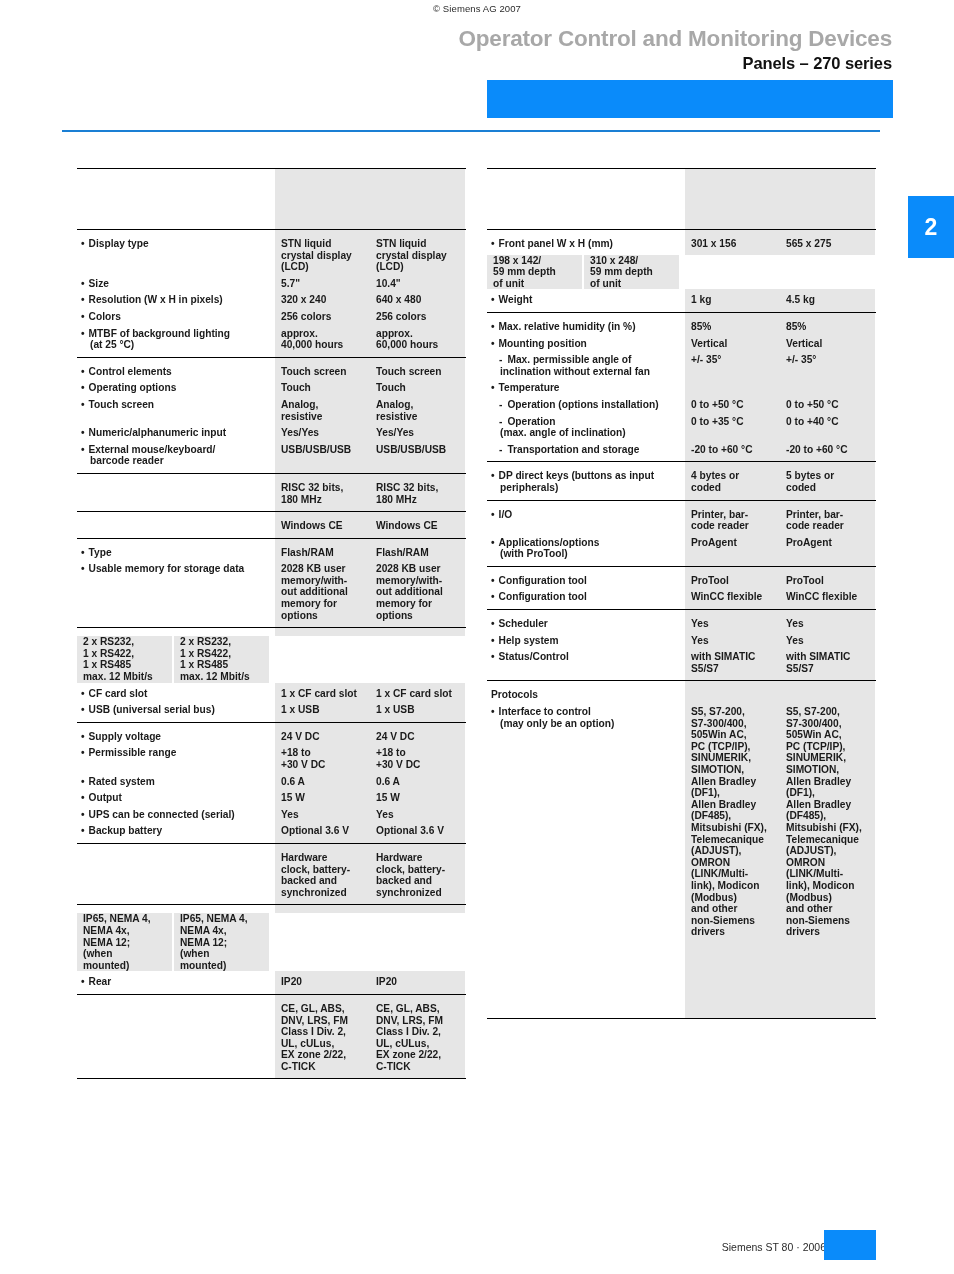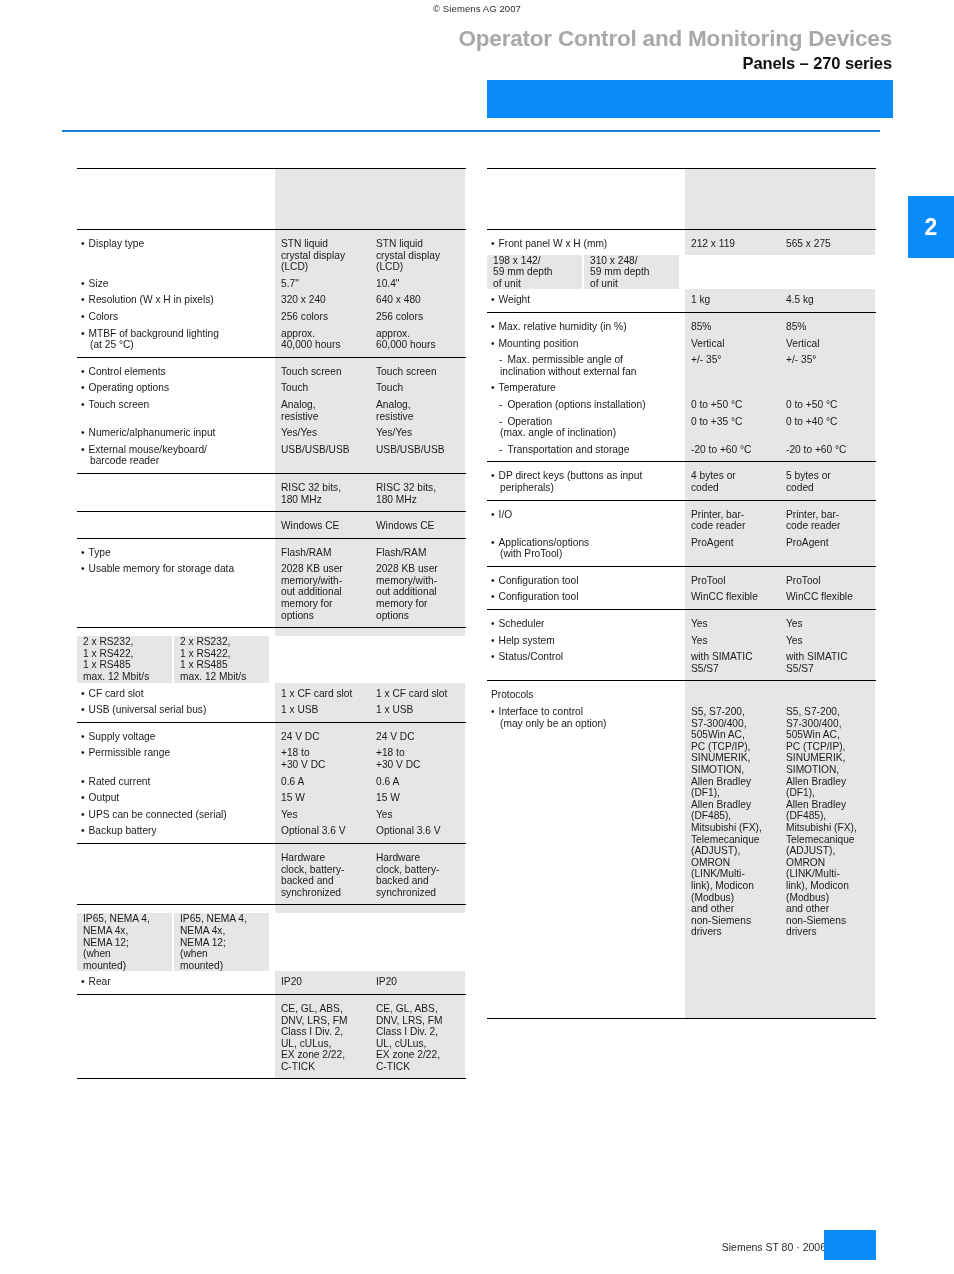--- a/index.html
+++ b/index.html
@@ -47,21 +47,21 @@
     font-size:10.5px;color:#2b2b2b;white-space:nowrap;
   }
   .footer-box{
     position:absolute;left:824px;bottom:14px;width:52px;height:30px;
     background:#0a8bfa;
   }
 
   
   .tbl{
     position:absolute;top:168px;
-    font-size:10.2px;line-height:11.6px;color:#1a1a1a;
+    font-size:10.2px;line-height:11.6px;color:#1a1a1a;font-weight:bold;
   }
   .tbl.left{left:77px;width:389px;}
   .tbl.right{left:487px;width:389px;}
 
   .row{position:relative;display:flex;}
   .c-label{
     box-sizing:border-box;
     padding:0 6px 0 4px;
   }
   .c-val{
@@ -605,21 +605,21 @@
         </div>
       </div>
       <div class="pad">
         <div class="c-label" style="height: 5px;"></div>
         <div class="c-val" style="height: 5px;"></div>
         <div class="c-val" style="height: 5px;"></div>
       </div>
       <div class="row">
         <div class="c-label">
           <div class="cellbox">
-            <div class="line bullet">Rated current</div>
+            <div class="line bullet">Rated system</div>
           </div>
         </div>
         <div class="c-val">
           <div class="cellbox">
             <div class="line">0.6 A</div>
           </div>
         </div>
         <div class="c-val">
           <div class="cellbox">
             <div class="line">0.6 A</div>
@@ -848,21 +848,21 @@
         <div class="c-val" style="height: 8px;"></div>
       </div>
       <div class="row">
         <div class="c-label">
           <div class="cellbox">
             <div class="line bullet">Front panel W x H (mm)</div>
           </div>
         </div>
         <div class="c-val">
           <div class="cellbox">
-            <div class="line">212 x 119</div>
+            <div class="line">301 x 156</div>
           </div>
         </div>
         <div class="c-val">
           <div class="cellbox">
             <div class="line">565 x 275</div>
           </div>
         </div>
       </div>
       <div class="pad">
         <div class="c-label" style="height: 5px;"></div>

